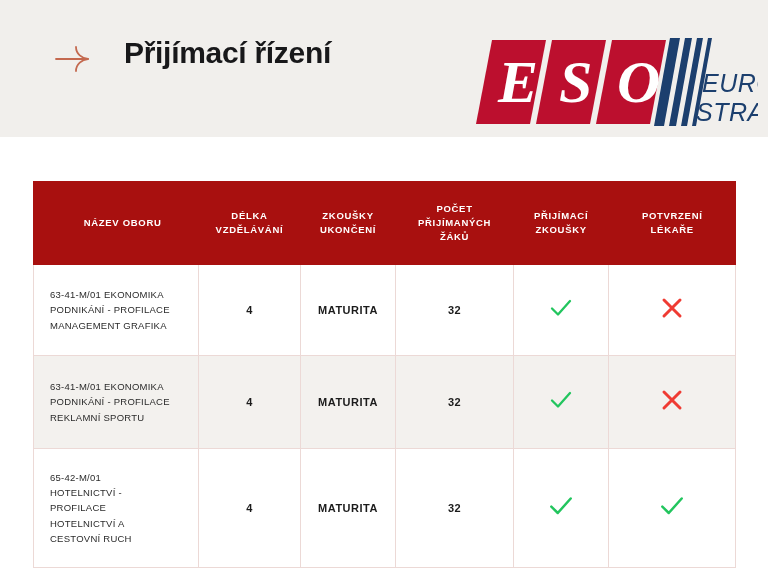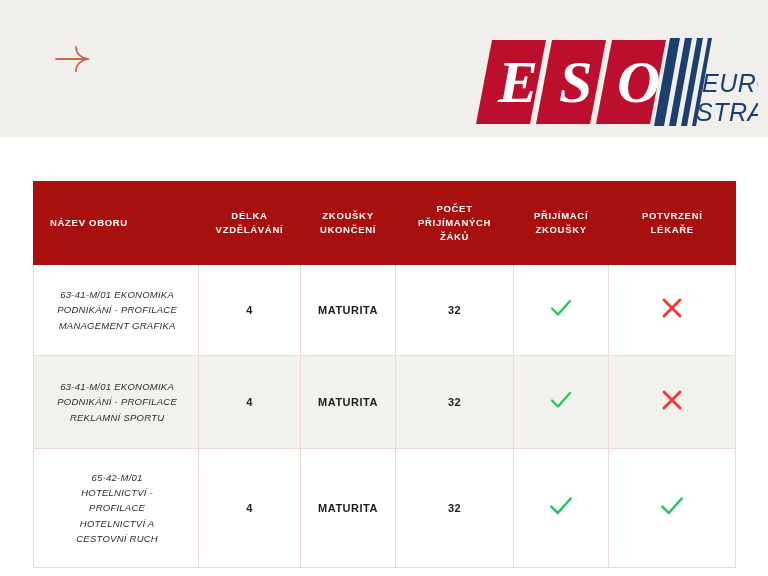--- a/index.html
+++ b/index.html
@@ -70,35 +70,34 @@
     color: #ffffff;
     font-size: 9.5px;
     font-weight: bold;
     letter-spacing: 0.7px;
     line-height: 1.45;
     text-align: center;
     height: 74px;
     padding: 4px 3px;
   }
   .data-table thead th.col-name {
-    text-align: left;
+    text-align: center;
     padding-left: 16px;
   }
 
   .row-alt td { background: #f3f1ee; }
   .row-plain td { background: #ffffff; }
 
   .cell-name {
     font-size: 9.5px;
     color: #2b2b2b;
     line-height: 1.62;
     letter-spacing: 0.25px;
-    text-align: center;
+    text-align: left;
     padding: 10px 14px 10px 16px;
-    font-style: italic;
   }
   .cell-center {
     text-align: center;
     font-size: 11px;
     font-weight: bold;
     color: #1b1b1b;
     letter-spacing: 0.5px;
   }
   .cell-mark { text-align: center; }
 
@@ -113,20 +112,21 @@
 
 <div class="header-band">
 
   <span class="arrow-icon">
     <svg width="44" height="30" viewBox="0 0 44 30">
       <path d="M4 15 H36" stroke="#c4694f" stroke-width="1.8" fill="none" stroke-linecap="round"></path>
       <path d="M24 3 C24 10 30 14.5 36 15 C30 15.5 24 20 24 27" stroke="#c4694f" stroke-width="1.8" fill="none" stroke-linecap="round" stroke-linejoin="round"></path>
     </svg>
   </span>
 
+  <div class="page-title">Přijímací řízení</div>
 
   <span class="logo">
     <svg width="284" height="92" viewBox="0 0 284 92">
 
       <polygon points="18,4 72,4 56,88 2,88" fill="#bc0f2e"></polygon>
       <polygon points="78,4 132,4 116,88 62,88" fill="#bc0f2e"></polygon>
       <polygon points="138,4 192,4 176,88 122,88" fill="#bc0f2e"></polygon>
 
       <text x="24" y="66" font-family="'Liberation Serif', serif" font-size="60" font-style="italic" font-weight="bold" fill="#ffffff">E</text>
       <text x="85" y="66" font-family="'Liberation Serif', serif" font-size="60" font-style="italic" font-weight="bold" fill="#ffffff">S</text>

